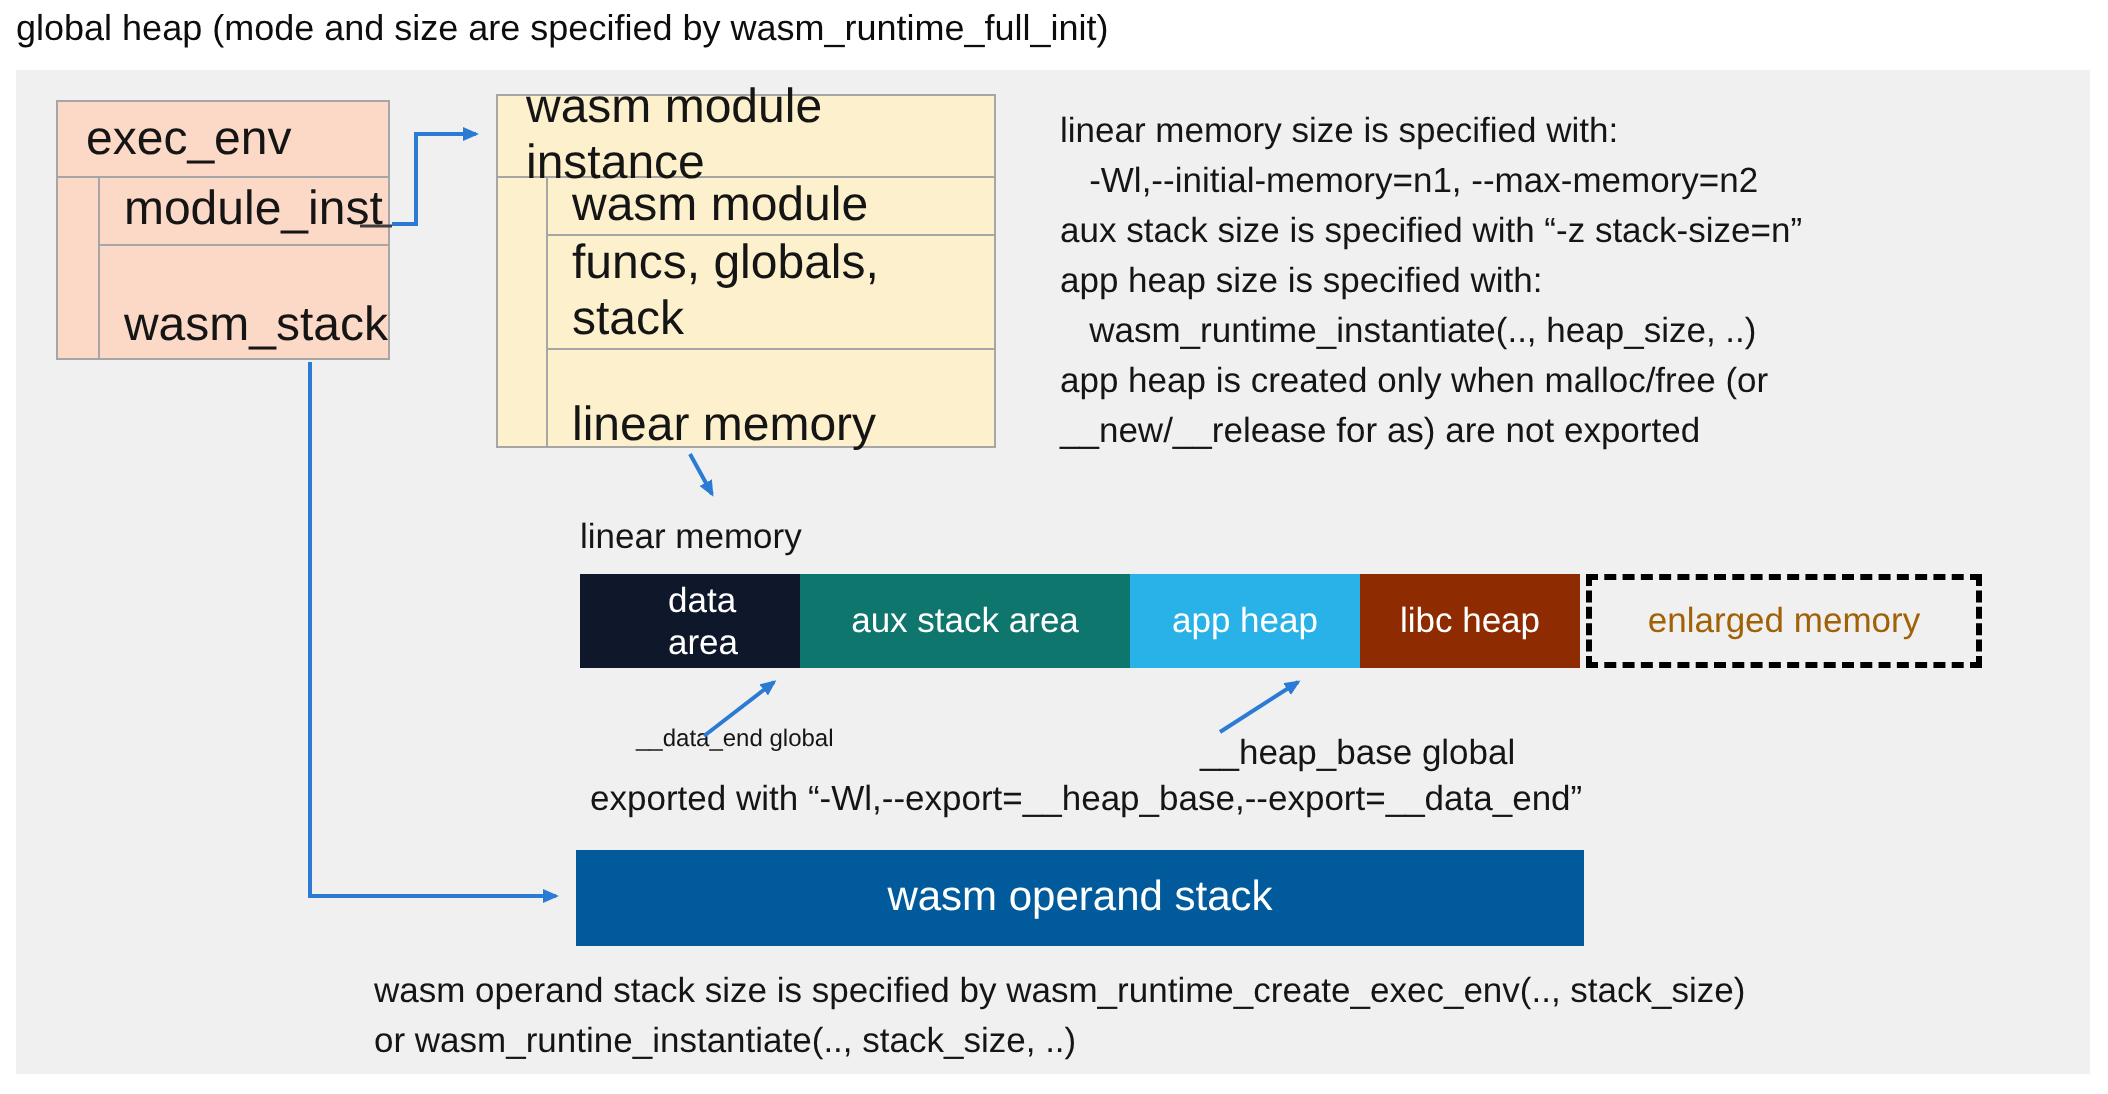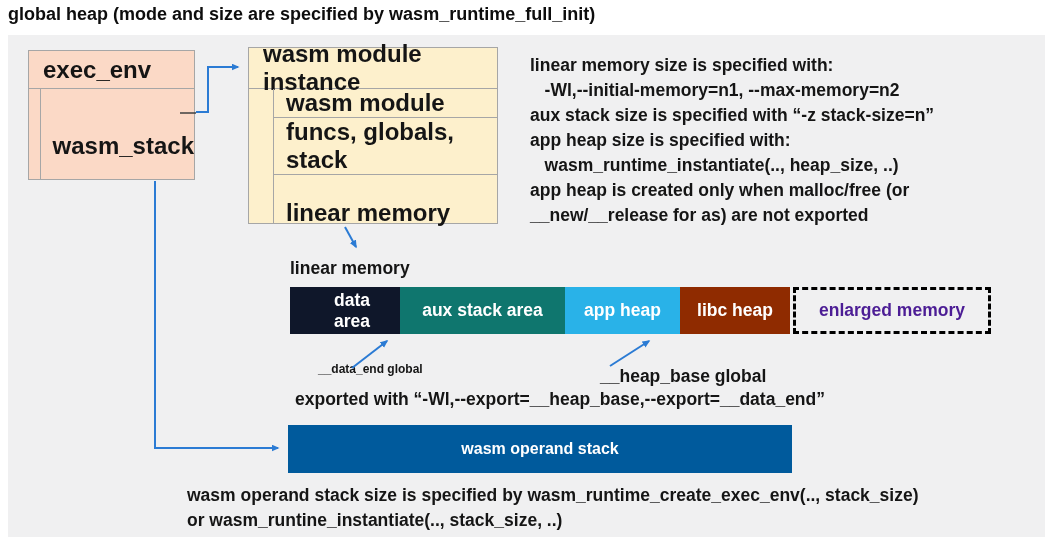--- a/index.html
+++ b/index.html
@@ -1,21 +1,21 @@
 <!DOCTYPE html>
 <html><head>
 <meta charset="utf-8">
 <style>
   html,body{margin:0;padding:0;}
   body{
     width:1054px;height:547px;background:#ffffff;
     font-family:"Liberation Sans", sans-serif;
     color:#151515;position:relative;overflow:hidden;
   }
-  #stage{position:absolute;left:0;top:0;width:950px;height:547px;font-weight:bold;}
+  #stage{position:absolute;left:0;top:0;width:950px;height:547px;}
   .abs{position:absolute;}
   #title{left:8px;top:4px;font-size:18px;color:#0d0d0d;}
   #panel{left:8px;top:35px;width:1037px;height:502px;background:#f0f0f1;}
 
   
   .struct{box-sizing:border-box;border:1px solid #a6a6a6;display:flex;flex-direction:column;font-size:24px;}
   .struct .hdr{box-sizing:border-box;border-bottom:1px solid #a6a6a6;display:flex;align-items:center;padding-left:14px;}
   .struct .body{flex:1;display:flex;min-height:0;}
   .struct .strip{width:25px;border-right:1px solid #a6a6a6;box-sizing:border-box;}
   .struct .rows{flex:1;display:flex;flex-direction:column;}
@@ -32,50 +32,51 @@
   .info-line{white-space:pre;}
 
   
   #lm-label{left:290px;top:258px;font-size:17.5px;}
   #membar{left:290px;top:287px;height:47px;display:flex;align-items:stretch;}
   .seg{display:flex;align-items:center;justify-content:center;color:#ffffff;font-size:17.5px;box-sizing:border-box;}
   .seg-data{width:110px;background:#0f172a;padding-left:44px;}
   .seg-aux{width:165px;background:#0f766e;}
   .seg-app{width:115px;background:#29b2e8;}
   .seg-libc{width:110px;background:#8f2b00;}
-  .seg-enlarged{width:198px;margin-left:3px;background:transparent;border:3px dashed #000000;color:#4c1d95;}
+  .seg-enlarged{width:198px;margin-left:3px;background:transparent;border:3px dashed #000000;color:#a16207;}
 
   
   #data-end-label{left:318px;top:362px;font-size:12px;}
   #heap-base-label{left:600px;top:366px;font-size:17.5px;}
   #exported-line{left:295px;top:389px;font-size:17.5px;white-space:pre;}
 
   
   #operand-stack{left:288px;top:425px;width:504px;height:48px;background:#005a9c;color:#ffffff;
-    display:flex;align-items:center;justify-content:center;font-size:16px;}
+    display:flex;align-items:center;justify-content:center;font-size:21px;}
 
   
   #footer{left:187px;top:483px;width:860px;font-size:17.5px;line-height:25px;}
 
   #wires{left:0;top:0;width:1054px;height:547px;pointer-events:none;}
 </style>
 </head>
 <body>
 
 <div id="stage">
 
   <div id="title" class="abs">global heap (mode and size are specified by wasm_runtime_full_init)</div>
 
   <div id="panel" class="abs"></div>
 
   <div id="exec-env" class="abs struct">
     <div class="hdr">exec_env</div>
     <div class="body">
       <div class="strip"></div>
       <div class="rows">
+        <div class="row">module_inst</div>
         <div class="row">wasm_stack</div>
       </div>
     </div>
   </div>
 
   <div id="module-instance" class="abs struct">
     <div class="hdr">wasm module instance</div>
     <div class="body">
       <div class="strip"></div>
       <div class="rows">

